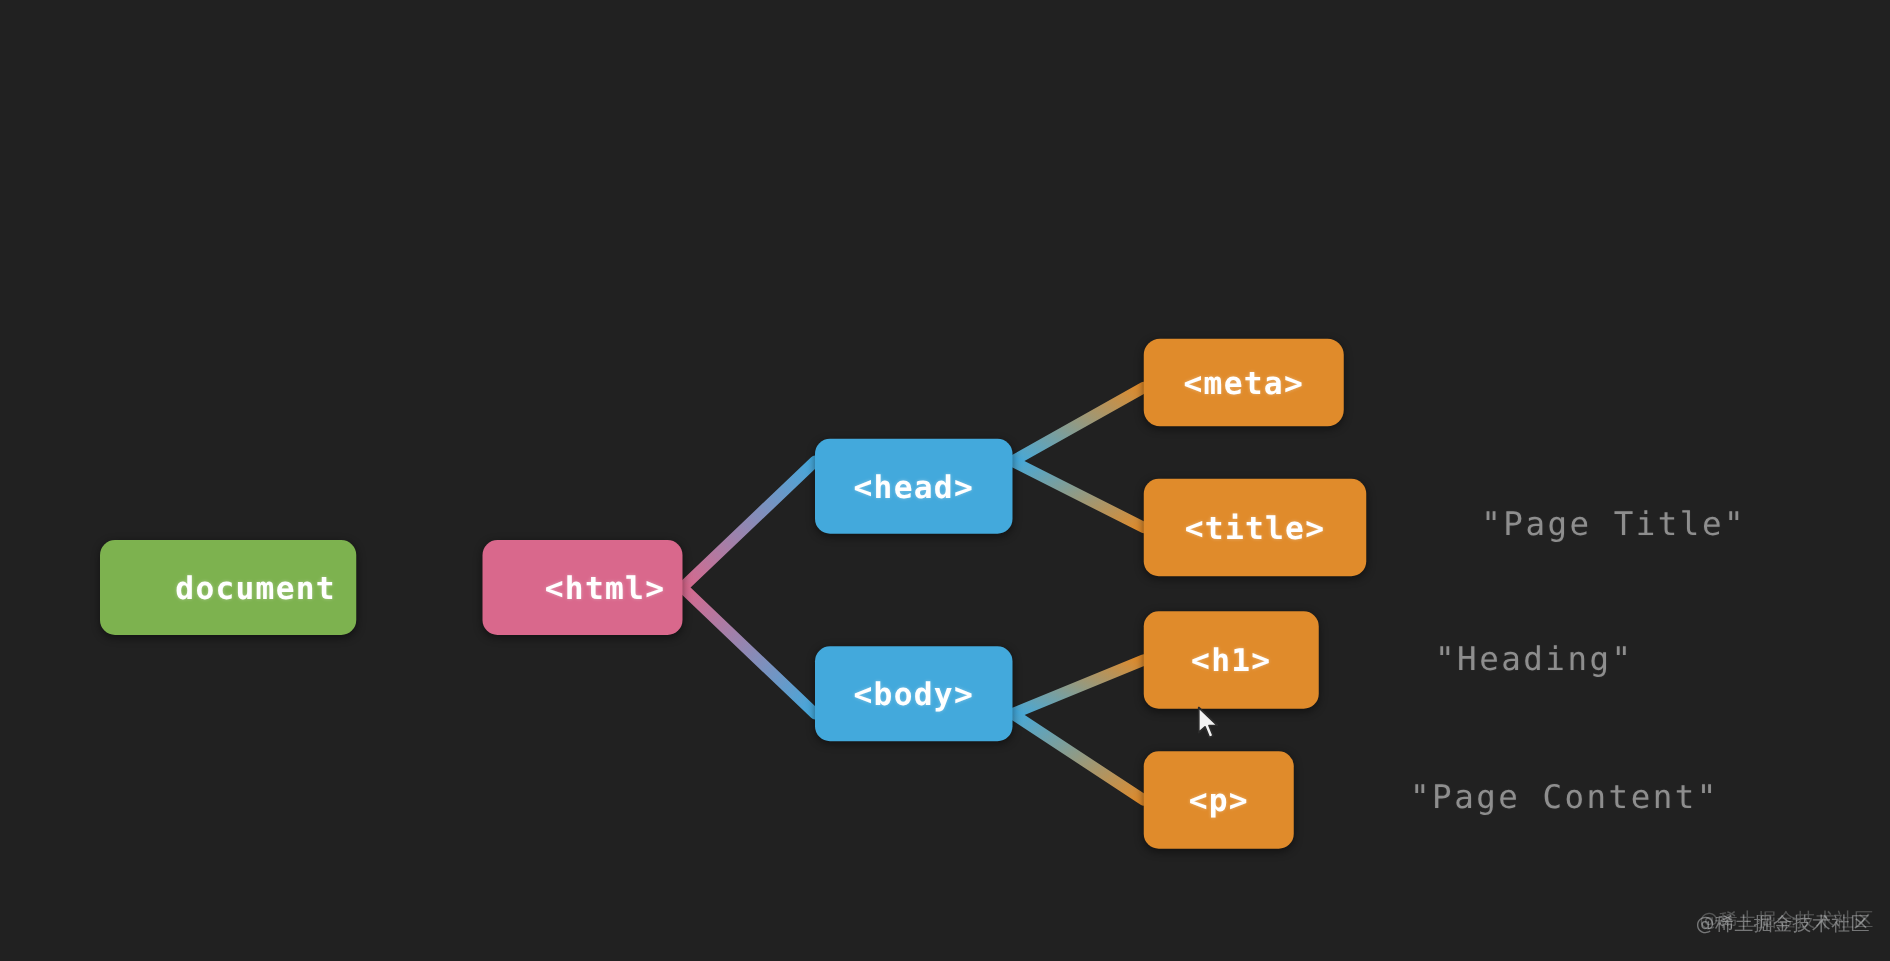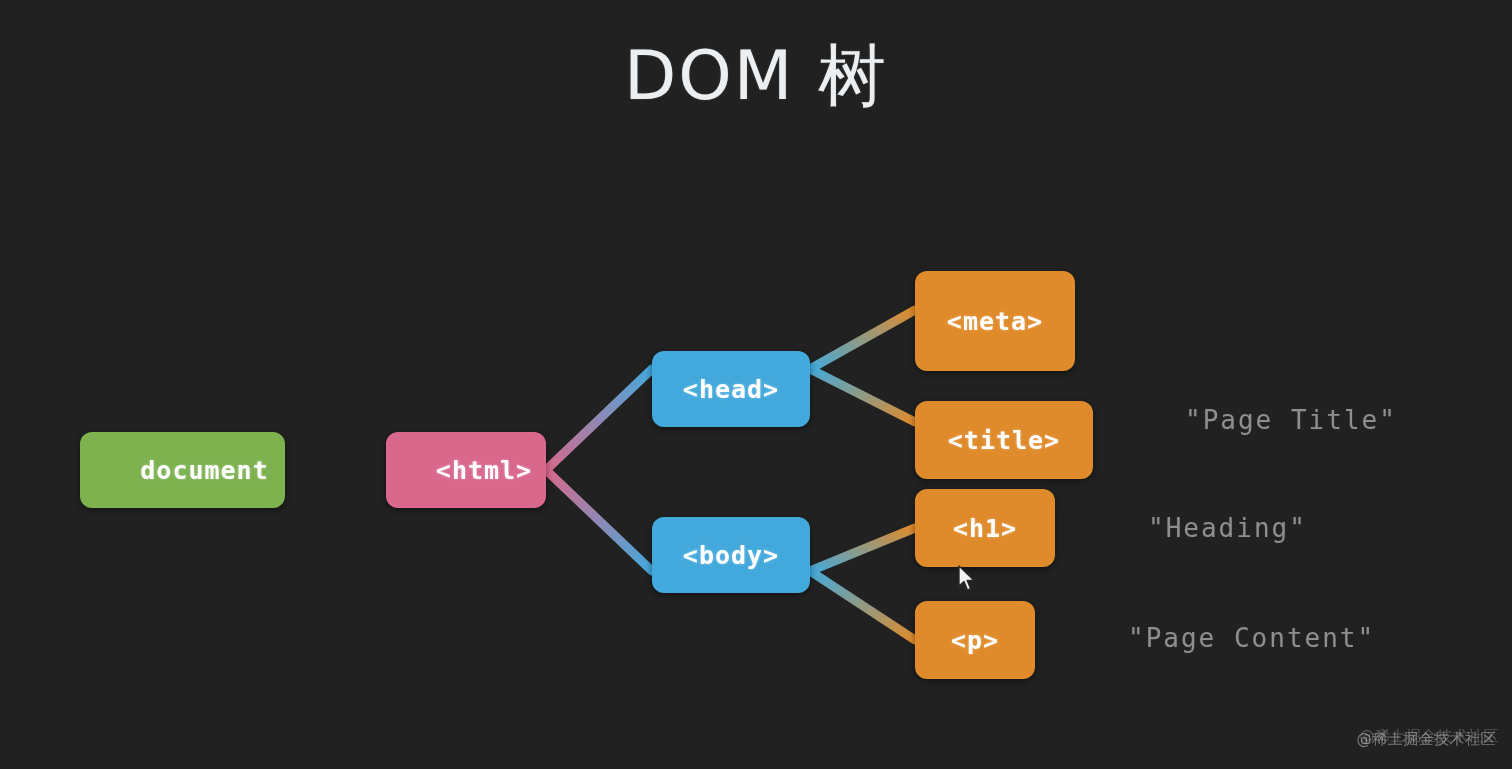--- a/index.html
+++ b/index.html
@@ -103,21 +103,20 @@
     width: 20px;
     height: 28px;
     pointer-events: none;
   }
 </style>
 </head>
 <body>
 
 <div id="stage">
 
-  <div id="page-title">DOM 树</div>
 
   <svg id="edges" viewBox="0 0 1512 769" xmlns="http://www.w3.org/2000/svg">
     <defs>
       <linearGradient id="g-doc-html" x1="0" y1="0" x2="1" y2="0">
         <stop offset="0%" stop-color="#7db24f"></stop>
           <stop offset="100%" stop-color="#d9688c"></stop>
       </linearGradient>
       <linearGradient id="g-html-head" x1="0" y1="1" x2="1" y2="0">
         <stop offset="0%" stop-color="#d9688c"></stop>
           <stop offset="100%" stop-color="#43a9dc"></stop>
@@ -171,25 +170,25 @@
   </div>
 
   <div class="node n-head" style="left:652px; top:331px; width:158px; height:76px;margin-top:20px;">
     <span>&lt;head&gt;</span>
   </div>
 
   <div class="node n-body" style="left:652px; top:517px; width:158px; height:76px;">
     <span>&lt;body&gt;</span>
   </div>
 
-  <div class="node n-meta" style="left:915px; top:271px; width:160px; height:100px;">
+  <div class="node n-meta" style="left:915px; top:271px; width:160px; height:70px;border-radius:13px;">
     <span>&lt;meta&gt;</span>
   </div>
 
-  <div class="node n-title" style="left:915px; top:383px; width:178px; height:78px;margin-top:18px;">
+  <div class="node n-title" style="left:915px; top:383px; width:178px; height:78px;">
     <span>&lt;title&gt;</span>
   </div>
 
   <div class="node n-h1" style="left:915px; top:489px; width:140px; height:78px;">
     <span>&lt;h1&gt;</span>
   </div>
 
   <div class="node n-p" style="left:915px; top:601px; width:120px; height:78px;">
     <span>&lt;p&gt;</span>
   </div>

